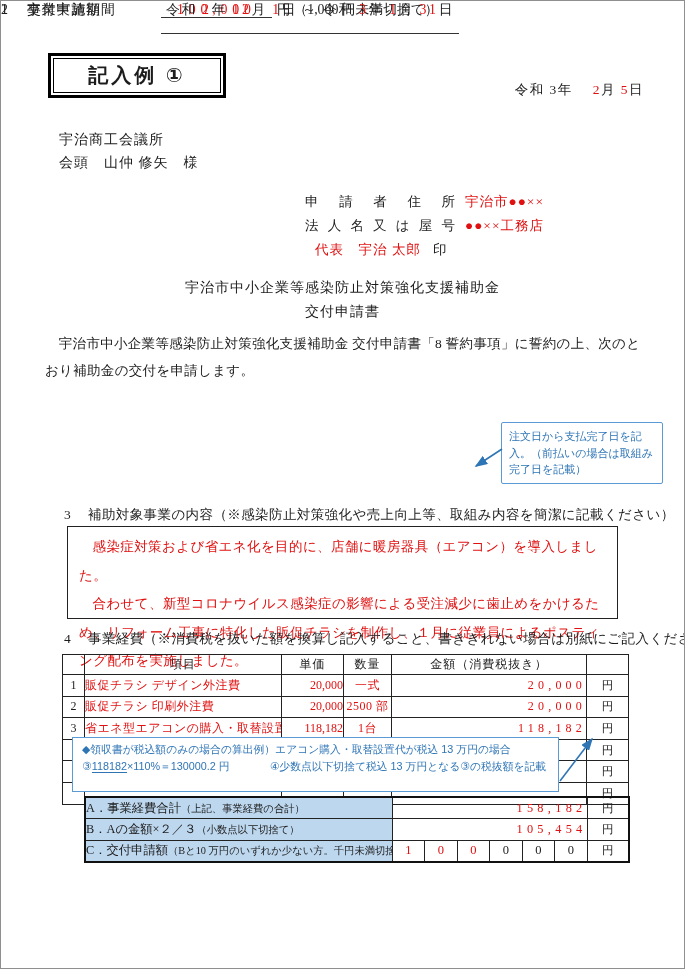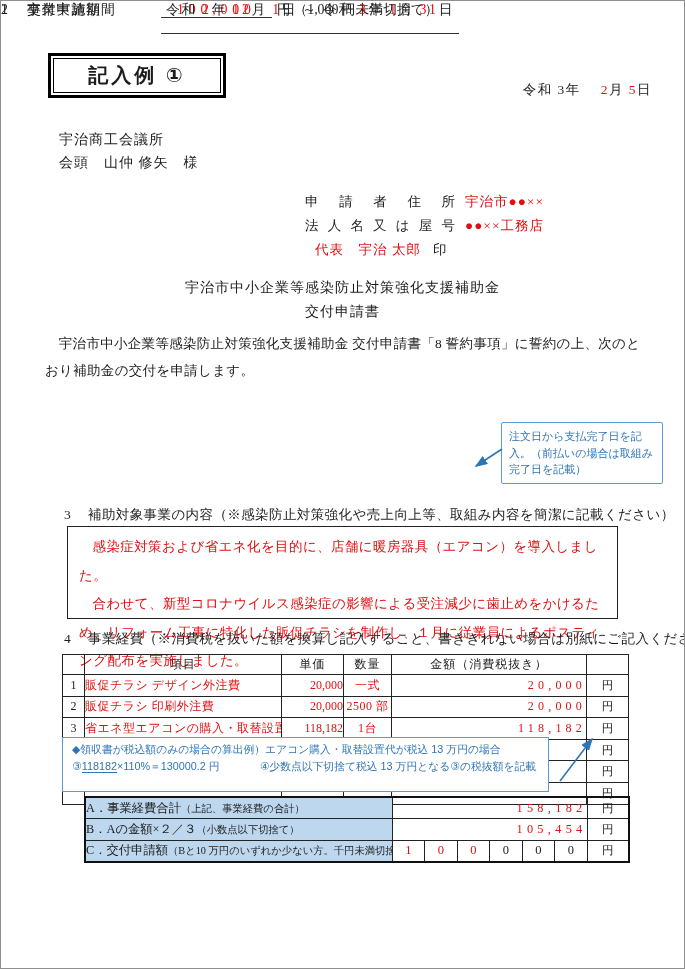--- a/index.html
+++ b/index.html
@@ -17,21 +17,21 @@
   }
   .red{color:var(--red);}
   .u{border-bottom:1px solid var(--blue);}
 
   .example-box{position:absolute;left:47px;top:52px;width:178px;height:45px;box-sizing:border-box;
     border:3px solid #000;padding:2px;background:#fff;}
   .example-box-inner{box-sizing:border-box;width:100%;height:100%;border:1px solid #000;
     display:flex;align-items:center;justify-content:center;
     font-family:"Liberation Sans","DejaVu Sans",sans-serif;font-weight:bold;font-size:20px;letter-spacing:3px;}
 
-  .date-line{position:absolute;top:80px;right:32px;font-size:13.5px;letter-spacing:1.5px;}
+  .date-line{position:absolute;top:80px;right:40px;font-size:13.5px;letter-spacing:1.5px;}
   .date-line .red{letter-spacing:1.5px;}
 
   .addressee{position:absolute;left:58px;top:127px;font-size:14px;line-height:23px;letter-spacing:1px;}
 
   .applicant{position:absolute;left:304px;top:189px;font-size:13.5px;line-height:24px;}
   .applicant .row{display:flex;white-space:nowrap;}
   .app-label{display:inline-block;width:150px;text-align:justify;text-align-last:justify;}
   .app-value{margin-left:10px;color:var(--red);letter-spacing:1px;}
   .app-suffix{margin-left:12px;}
 
@@ -72,21 +72,21 @@
   .expense-table th,.expense-table td{border:1px solid #222;padding:0;overflow:hidden;white-space:nowrap;}
   .expense-table th{height:19px;font-weight:normal;text-align:center;letter-spacing:1px;}
   .expense-table td{height:20.6px;}
   .c-no{text-align:center;}
   .c-item{color:var(--red);padding-left:6px;letter-spacing:.5px;}
   .c-price{color:var(--red);text-align:right;padding-right:5px;}
   .c-qty{color:var(--red);text-align:center;letter-spacing:.5px;}
   .c-amount{color:var(--red);text-align:right;padding-right:15px;letter-spacing:.35em;}
   .c-unit{text-align:center;font-size:11.5px;}
 
-  .tax-note{position:absolute;left:61px;top:736px;width:487px;height:55px;box-sizing:border-box;z-index:2;
+  .tax-note{position:absolute;left:71px;top:736px;width:487px;height:55px;box-sizing:border-box;z-index:2;
     background:#fff;border:1.5px solid var(--blueb);color:var(--blue);
     font-size:10.8px;line-height:16.6px;padding:3px 9px;white-space:nowrap;
     font-family:"Liberation Sans","DejaVu Sans",sans-serif;}
   .tax-gap{margin-left:16px;}
   .tax-gap-wide{margin-left:40px;}
 
   .summary-table{position:absolute;left:83px;top:795px;width:544px;font-size:12.3px;border:2.4px solid #111;}
   .summary-table td{border:1px solid #222;height:20.3px;padding:0;overflow:hidden;white-space:nowrap;}
   .s-label{background:var(--sumbg);padding-left:8px;}
   .s-paren{font-size:10.3px;}

